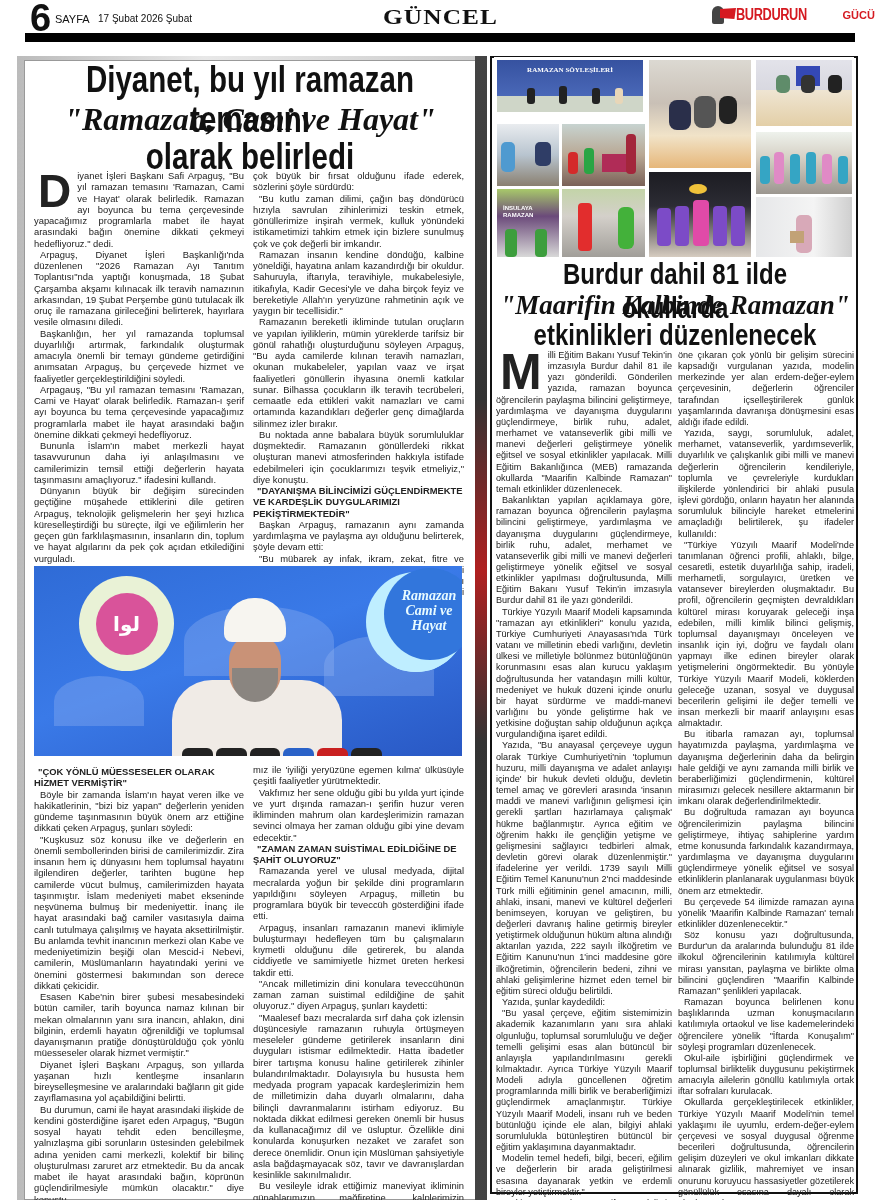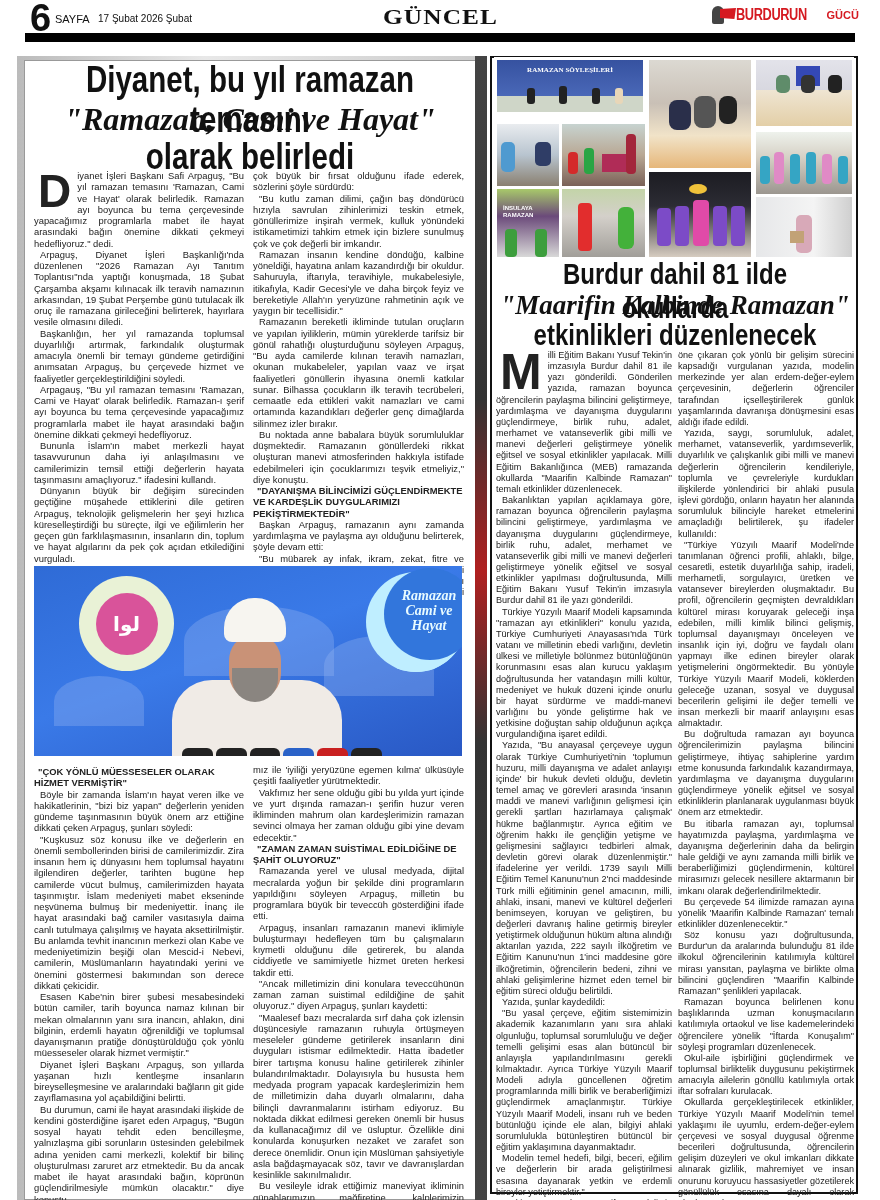--- a/index.html
+++ b/index.html
@@ -68,21 +68,21 @@
     <span>2026</span>
     <b>Şubat</b>
   </span>
   <span class="section">GÜNCEL</span>
   <div class="brand">
     <span class="logo">
         <span class="face"></span>
         <span class="flag"></span>
       </span>
     <span class="b1">BURDURUN</span>
-    <span class="b2" style="margin-left:0">GÜCÜ</span>
+    <span class="b2" style="margin-left:16px">GÜCÜ</span>
   </div>
   <div class="rule"></div>
 </div>
 
 <div class="left-frame"></div>
 <div class="left-inner"></div>
 <div class="left-edge"></div>
 
 <div class="h1 l1">Diyanet, bu yıl ramazan temasını</div>
 <div class="h1 l2">"Ramazan, Cami ve Hayat"</div>
@@ -231,21 +231,21 @@
   <p>Yazıda, şunlar kaydedildi:</p>
   <p>"Bu yasal çerçeve, eğitim sistemimizin akademik kazanımların yanı sıra ahlaki olgunluğu, toplumsal sorumluluğu ve değer temelli gelişimi esas alan bütüncül bir anlayışla yapılandırılmasını gerekli kılmaktadır. Ayrıca Türkiye Yüzyılı Maarif Modeli adıyla güncellenen öğretim programlarında milli birlik ve beraberliğimizi güçlendirmek amaçlanmıştır. Türkiye Yüzyılı Maarif Modeli, insanı ruh ve beden bütünlüğü içinde ele alan, bilgiyi ahlaki sorumlulukla bütünleştiren bütüncül bir eğitim yaklaşımına dayanmaktadır.</p>
   <p>Modelin temel hedefi, bilgi, beceri, eğilim ve değerlerin bir arada geliştirilmesi esasına dayanarak yetkin ve erdemli bireyler yetiştirmektir."</p>
   <p>Türkiye Yüzyılı Maarif Modeli'nin akademik başarıyla birlikte ahlaki olgunluğu, toplumsal sorumluluğu ve insani duyarlılığı</p>
 </div>
 
 <div class="col r" style="left:678px;top:350px;width:176px">
   <p style="text-indent:0">öne çıkaran çok yönlü bir gelişim sürecini kapsadığı vurgulanan yazıda, modelin merkezinde yer alan erdem-değer-eylem çerçevesinin, değerlerin öğrenciler tarafından içselleştirilerek günlük yaşamlarında davranışa dönüşmesini esas aldığı ifade edildi.</p>
   <p>Yazıda, saygı, sorumluluk, adalet, merhamet, vatanseverlik, yardımseverlik, duyarlılık ve çalışkanlık gibi milli ve manevi değerlerin öğrencilerin kendileriyle, toplumla ve çevreleriyle kurdukları ilişkilerde yönlendirici bir ahlaki pusula işlevi gördüğü, onların hayatın her alanında sorumluluk bilinciyle hareket etmelerini amaçladığı belirtilerek, şu ifadeler kullanıldı:</p>
   <p>"Türkiye Yüzyılı Maarif Modeli'nde tanımlanan öğrenci profili, ahlaklı, bilge, cesaretli, estetik duyarlılığa sahip, iradeli, merhametli, sorgulayıcı, üretken ve vatansever bireylerden oluşmaktadır. Bu profil, öğrencilerin geçmişten devraldıkları kültürel mirası koruyarak geleceği inşa edebilen, milli kimlik bilinci gelişmiş, toplumsal dayanışmayı önceleyen ve insanlık için iyi, doğru ve faydalı olanı yapmayı ilke edinen bireyler olarak yetişmelerini öngörmektedir. Bu yönüyle Türkiye Yüzyılı Maarif Modeli, köklerden geleceğe uzanan, sosyal ve duygusal becerilerin gelişimi ile değer temelli ve insan merkezli bir maarif anlayışını esas almaktadır.</p>
+  <p>Bu itibarla ramazan ayı, toplumsal hayatımızda paylaşma, yardımlaşma ve dayanışma değerlerinin daha da belirgin hale geldiği ve aynı zamanda milli birlik ve beraberliğimizi güçlendirmenin, kültürel mirasımızı gelecek nesillere aktarmanın bir imkanı olarak değerlendirilmektedir.</p>
   <p>Bu doğrultuda ramazan ayı boyunca öğrencilerimizin paylaşma bilincini geliştirmeye, ihtiyaç sahiplerine yardım etme konusunda farkındalık kazandırmaya, yardımlaşma ve dayanışma duygularını güçlendirmeye yönelik eğitsel ve sosyal etkinliklerin planlanarak uygulanması büyük önem arz etmektedir.</p>
-  <p>Bu itibarla ramazan ayı, toplumsal hayatımızda paylaşma, yardımlaşma ve dayanışma değerlerinin daha da belirgin hale geldiği ve aynı zamanda milli birlik ve beraberliğimizi güçlendirmenin, kültürel mirasımızı gelecek nesillere aktarmanın bir imkanı olarak değerlendirilmektedir.</p>
   <p>Bu çerçevede 54 ilimizde ramazan ayına yönelik 'Maarifin Kalbinde Ramazan' temalı etkinlikler düzenlenecektir."</p>
   <p>Söz konusu yazı doğrultusunda, Burdur'un da aralarında bulunduğu 81 ilde ilkokul öğrencilerinin katılımıyla kültürel mirası yansıtan, paylaşma ve birlikte olma bilincini güçlendiren "Maarifin Kalbinde Ramazan" şenlikleri yapılacak.</p>
   <p>Ramazan boyunca belirlenen konu başlıklarında uzman konuşmacıların katılımıyla ortaokul ve lise kademelerindeki öğrencilere yönelik "İftarda Konuşalım" söyleşi programları düzenlenecek.</p>
   <p>Okul-aile işbirliğini güçlendirmek ve toplumsal birliktelik duygusunu pekiştirmek amacıyla ailelerin gönüllü katılımıyla ortak iftar sofraları kurulacak.</p>
   <p>Okullarda gerçekleştirilecek etkinlikler, Türkiye Yüzyılı Maarif Modeli'nin temel yaklaşımı ile uyumlu, erdem-değer-eylem çerçevesi ve sosyal duygusal öğrenme becerileri doğrultusunda, öğrencilerin gelişim düzeyleri ve okul imkanları dikkate alınarak gizlilik, mahremiyet ve insan onurunu koruyucu hassasiyetler gözetilerek gönüllülük esasına dayalı olarak planlanacak.</p>
 
 </div>
 
 </body></html>

